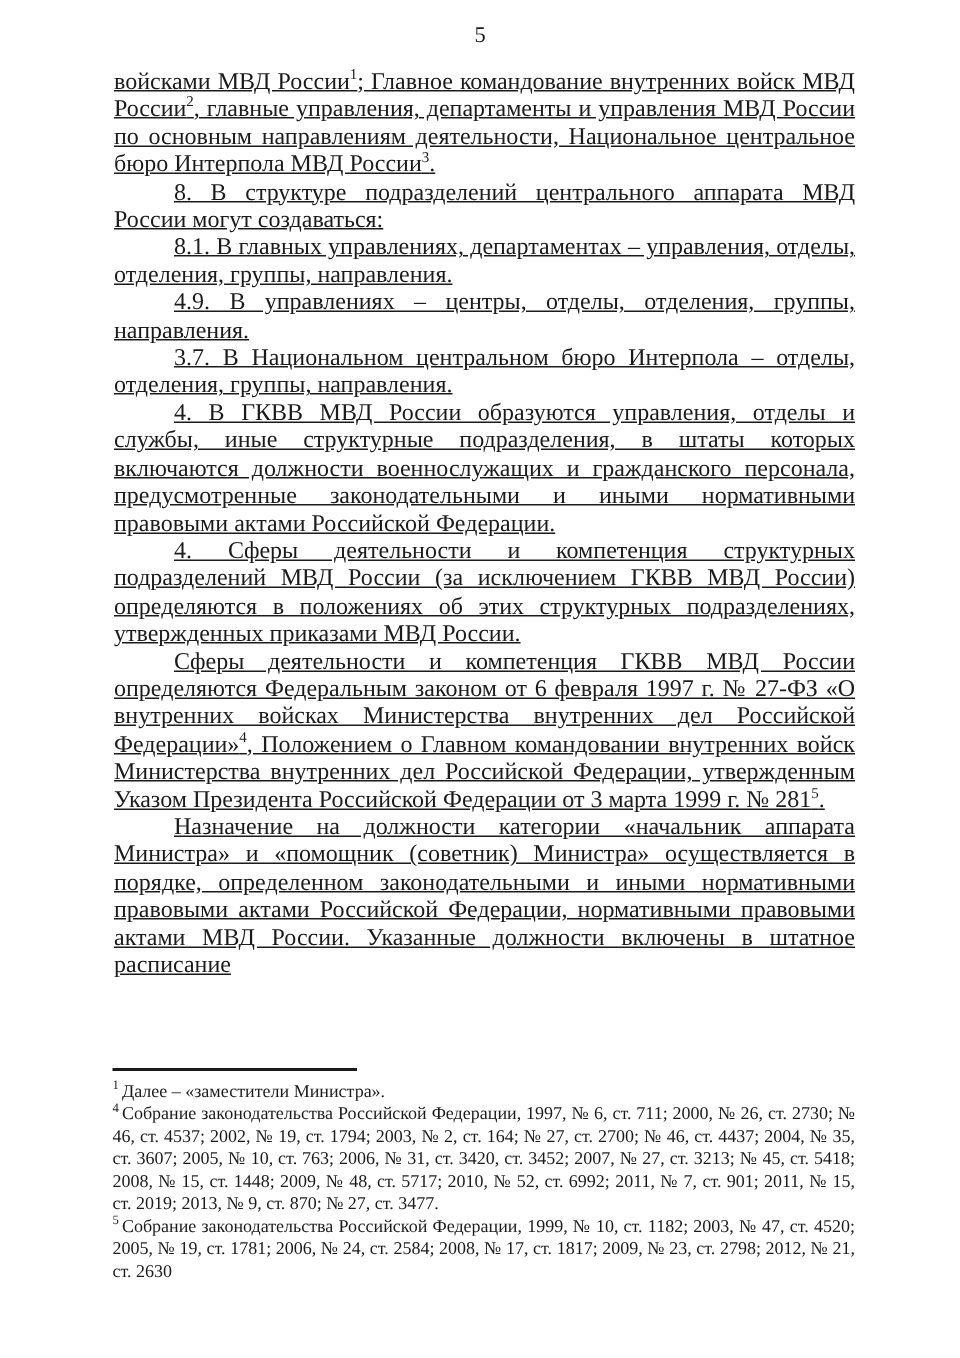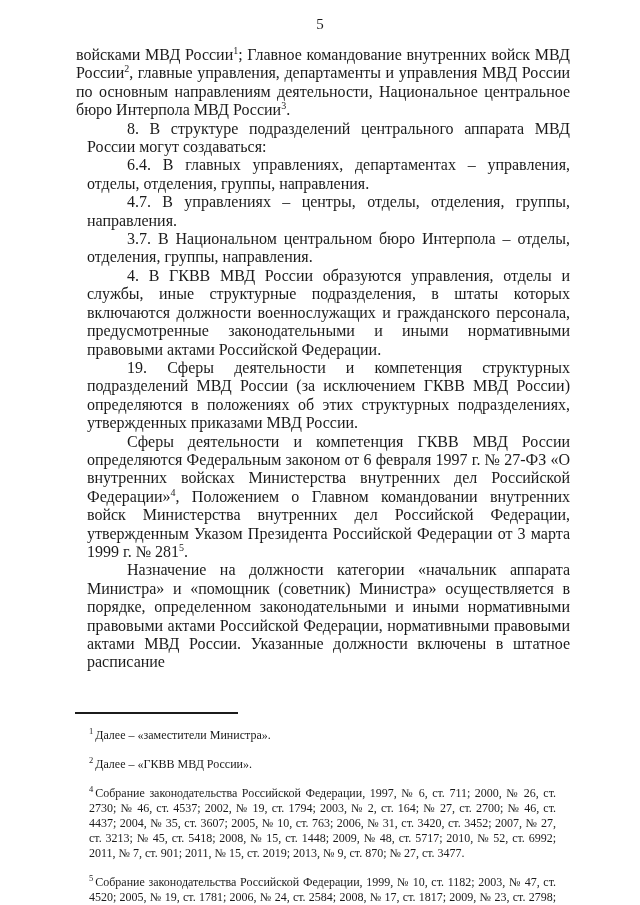--- a/index.html
+++ b/index.html
@@ -30,24 +30,24 @@
     top: 46px;
     left: 76px;
     width: 494px;
     font-size: 16px;
     line-height: 18.4px;
     text-align: justify;
   }
   .para {
     margin: 0;
     padding: 0;
+    text-decoration: underline;
   }
   .para.indent {
     text-indent: 40px;
-    margin-left: 11px;
   }
   .para.continues {
     text-align-last: justify;
   }
   .body-text sup {
     font-size: 10px;
     line-height: 0;
     vertical-align: super;
   }
   .footnote-area {
@@ -56,52 +56,51 @@
     left: 75px;
     width: 495px;
   }
   .footnote-sep {
     width: 163px;
     height: 0;
     border-top: 2px solid #1b1b1b;
     margin-bottom: 6px;
   }
   .footnote {
-    margin: 14px;
+    margin: 0;
     font-size: 12px;
     line-height: 15px;
     text-align: justify;
   }
   .footnote sup {
     font-size: 8.5px;
     line-height: 0;
     vertical-align: super;
     margin-right: 2px;
   }
 </style>
 </head>
 <body>
 
 <div class="page">
   <div class="page-number">5</div>
 
   <div class="body-text">
       <p class="para">войсками МВД России<sup>1</sup>; Главное командование внутренних войск МВД России<sup>2</sup>, главные управления, департаменты и управления МВД России по основным направлениям деятельности, Национальное центральное бюро Интерпола МВД России<sup>3</sup>.</p>
       <p class="para indent">8. В структуре подразделений центрального аппарата МВД России могут создаваться:</p>
-      <p class="para indent">6.4. В главных управлениях, департаментах – управления, отделы, отделения, группы, направления.</p>
-      <p class="para indent">4.7. В управлениях – центры, отделы, отделения, группы, направления.</p>
+      <p class="para indent">8.1. В главных управлениях, департаментах – управления, отделы, отделения, группы, направления.</p>
+      <p class="para indent">4.9. В управлениях – центры, отделы, отделения, группы, направления.</p>
       <p class="para indent">3.7. В Национальном центральном бюро Интерпола – отделы, отделения, группы, направления.</p>
       <p class="para indent">4. В ГКВВ МВД России образуются управления, отделы и службы, иные структурные подразделения, в штаты которых включаются должности военнослужащих и гражданского персонала, предусмотренные законодательными и иными нормативными правовыми актами Российской Федерации.</p>
-      <p class="para indent">19. Сферы деятельности и компетенция структурных подразделений МВД России (за исключением ГКВВ МВД России) определяются в положениях об этих структурных подразделениях, утвержденных приказами МВД России.</p>
+      <p class="para indent">4. Сферы деятельности и компетенция структурных подразделений МВД России (за исключением ГКВВ МВД России) определяются в положениях об этих структурных подразделениях, утвержденных приказами МВД России.</p>
       <p class="para indent">Сферы деятельности и компетенция ГКВВ МВД России определяются Федеральным законом от 6 февраля 1997 г. № 27-ФЗ «О внутренних войсках Министерства внутренних дел Российской Федерации»<sup>4</sup>, Положением о Главном командовании внутренних войск Министерства внутренних дел Российской Федерации, утвержденным Указом Президента Российской Федерации от 3 марта 1999 г. № 281<sup>5</sup>.</p>
       <p class="para indent continues">Назначение на должности категории «начальник аппарата Министра» и «помощник (советник) Министра» осуществляется в порядке, определенном законодательными и иными нормативными правовыми актами Российской Федерации, нормативными правовыми актами МВД России. Указанные должности включены в штатное расписание</p>
     </div>
 
   <div class="footnote-area">
     <div class="footnote-sep"></div>
     <div>
         <p class="footnote"><sup>1</sup>Далее – «заместители Министра».</p>
-        <p class="footnote"><sup>2</sup>Далее – «ГКВВ МВД России».</p>
         <p class="footnote"><sup>4</sup>Собрание законодательства Российской Федерации, 1997, № 6, ст. 711; 2000, № 26, ст. 2730; № 46, ст. 4537; 2002, № 19, ст. 1794; 2003, № 2, ст. 164; № 27, ст. 2700; № 46, ст. 4437; 2004, № 35, ст. 3607; 2005, № 10, ст. 763; 2006, № 31, ст. 3420, ст. 3452; 2007, № 27, ст. 3213; № 45, ст. 5418; 2008, № 15, ст. 1448; 2009, № 48, ст. 5717; 2010, № 52, ст. 6992; 2011, № 7, ст. 901; 2011, № 15, ст. 2019; 2013, № 9, ст. 870; № 27, ст. 3477.</p>
         <p class="footnote"><sup>5</sup>Собрание законодательства Российской Федерации, 1999, № 10, ст. 1182; 2003, № 47, ст. 4520; 2005, № 19, ст. 1781; 2006, № 24, ст. 2584; 2008, № 17, ст. 1817; 2009, № 23, ст. 2798; 2012, № 21, ст. 2630</p>
       </div>
   </div>
 </div>
 
 </body></html>

